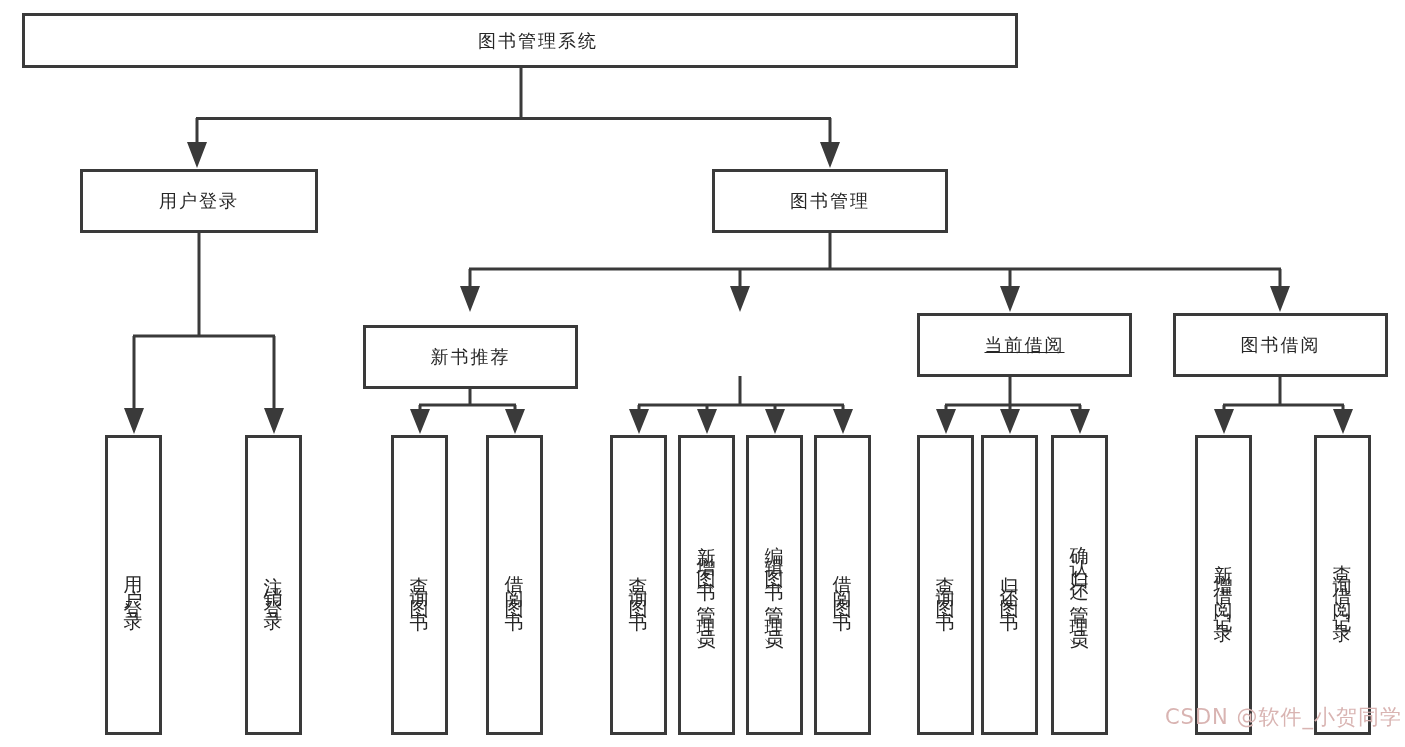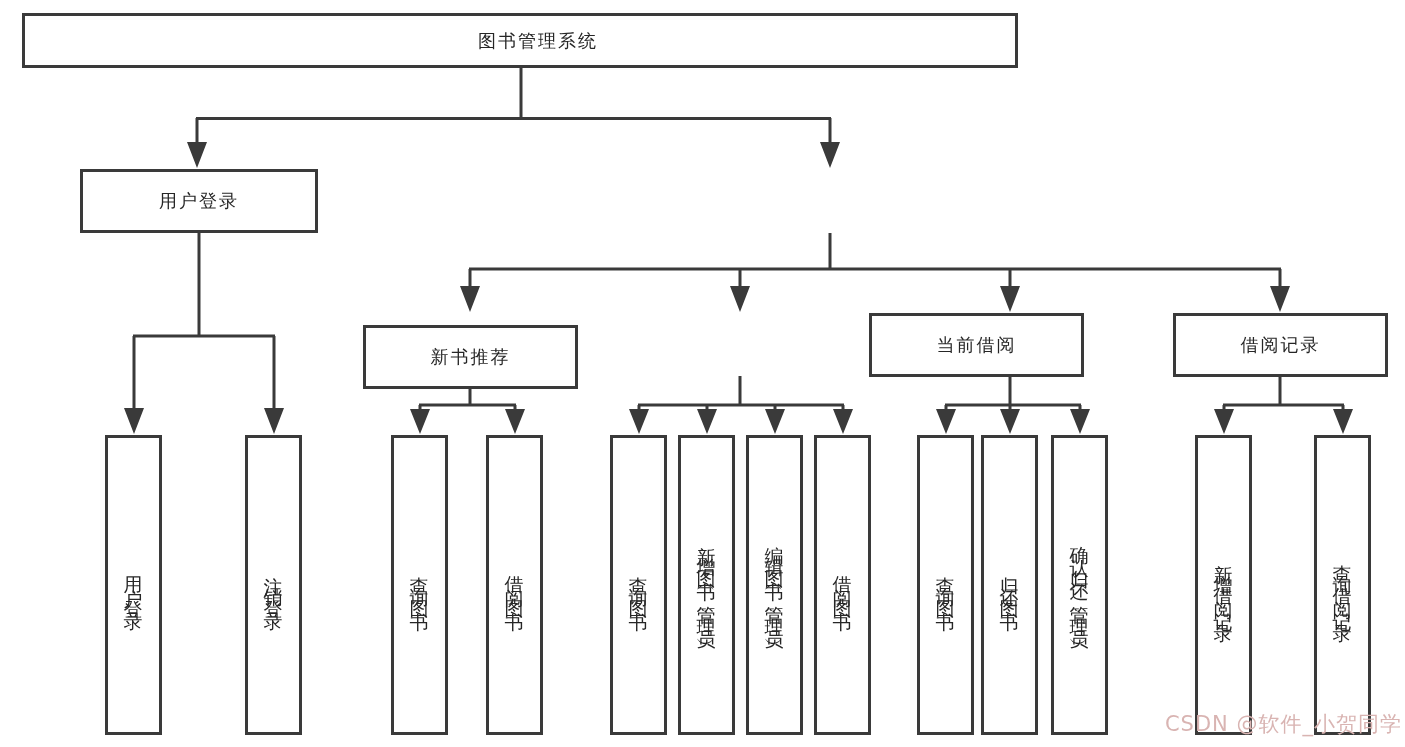--- a/index.html
+++ b/index.html
@@ -20,33 +20,33 @@
     color:#262626;
     z-index:2;
   }
   .hnode{font-size:18px;letter-spacing:2px;}
   .root{left:22px;top:13px;width:996px;height:55px;padding-left:36px;}
   .l2a{left:80px;top:169px;width:238px;height:64px;}
   .l2b{left:712px;top:169px;width:236px;height:64px;}
   .l3{top:313px;width:215px;height:64px;}
   .l3a{left:363px;margin-top:12px;}
   .l3b{left:633px;}
-  .l3c{left:869px;}
+  .l3c{left:917px;text-decoration:underline;}
   .l3d{left:1173px;}
   .vnode{top:435px;width:57px;height:300px;font-size:19px;}
   .vtext{
     writing-mode:vertical-rl;
     text-orientation:mixed;
     letter-spacing:12px;
     line-height:1.1;
     white-space:nowrap;
   }
   .watermark{
     position:absolute;
-    right:3px;bottom:9px;
+    right:3px;bottom:16px;
     font-size:21px;
     letter-spacing:1px;
     color:var(--wm,#d9b4b2);
     z-index:6;
   }
 </style>
 </head>
 <body>
 
 <div class="canvas">
@@ -75,29 +75,32 @@
     <path stroke="none" fill="#3a3a3a" d="M1214,409 L1234,409 L1224,434 Z M1333,409 L1353,409 L1343,434 Z"></path>
   </svg>
 
   <div class="node hnode root">
     <span>图书管理系统</span>
   </div>
 
   <div class="node hnode l2a">
     <span>用户登录</span>
   </div>
+  <div class="node hnode l2b">
+    <span>图书管理</span>
+  </div>
 
   <div class="node hnode l3 l3a">
     <span>新书推荐</span>
   </div>
   <div class="node hnode l3 l3c">
     <span>当前借阅</span>
   </div>
   <div class="node hnode l3 l3d">
-    <span>借阅记录</span>
+    <span>图书借阅</span>
   </div>
 
   <div class="node vnode" style="left:105px;">
     <span class="vtext">用户登录</span>
   </div>
   <div class="node vnode" style="left:245px;">
     <span class="vtext">注销登录</span>
   </div>
 
   <div class="node vnode" style="left:391px;">

